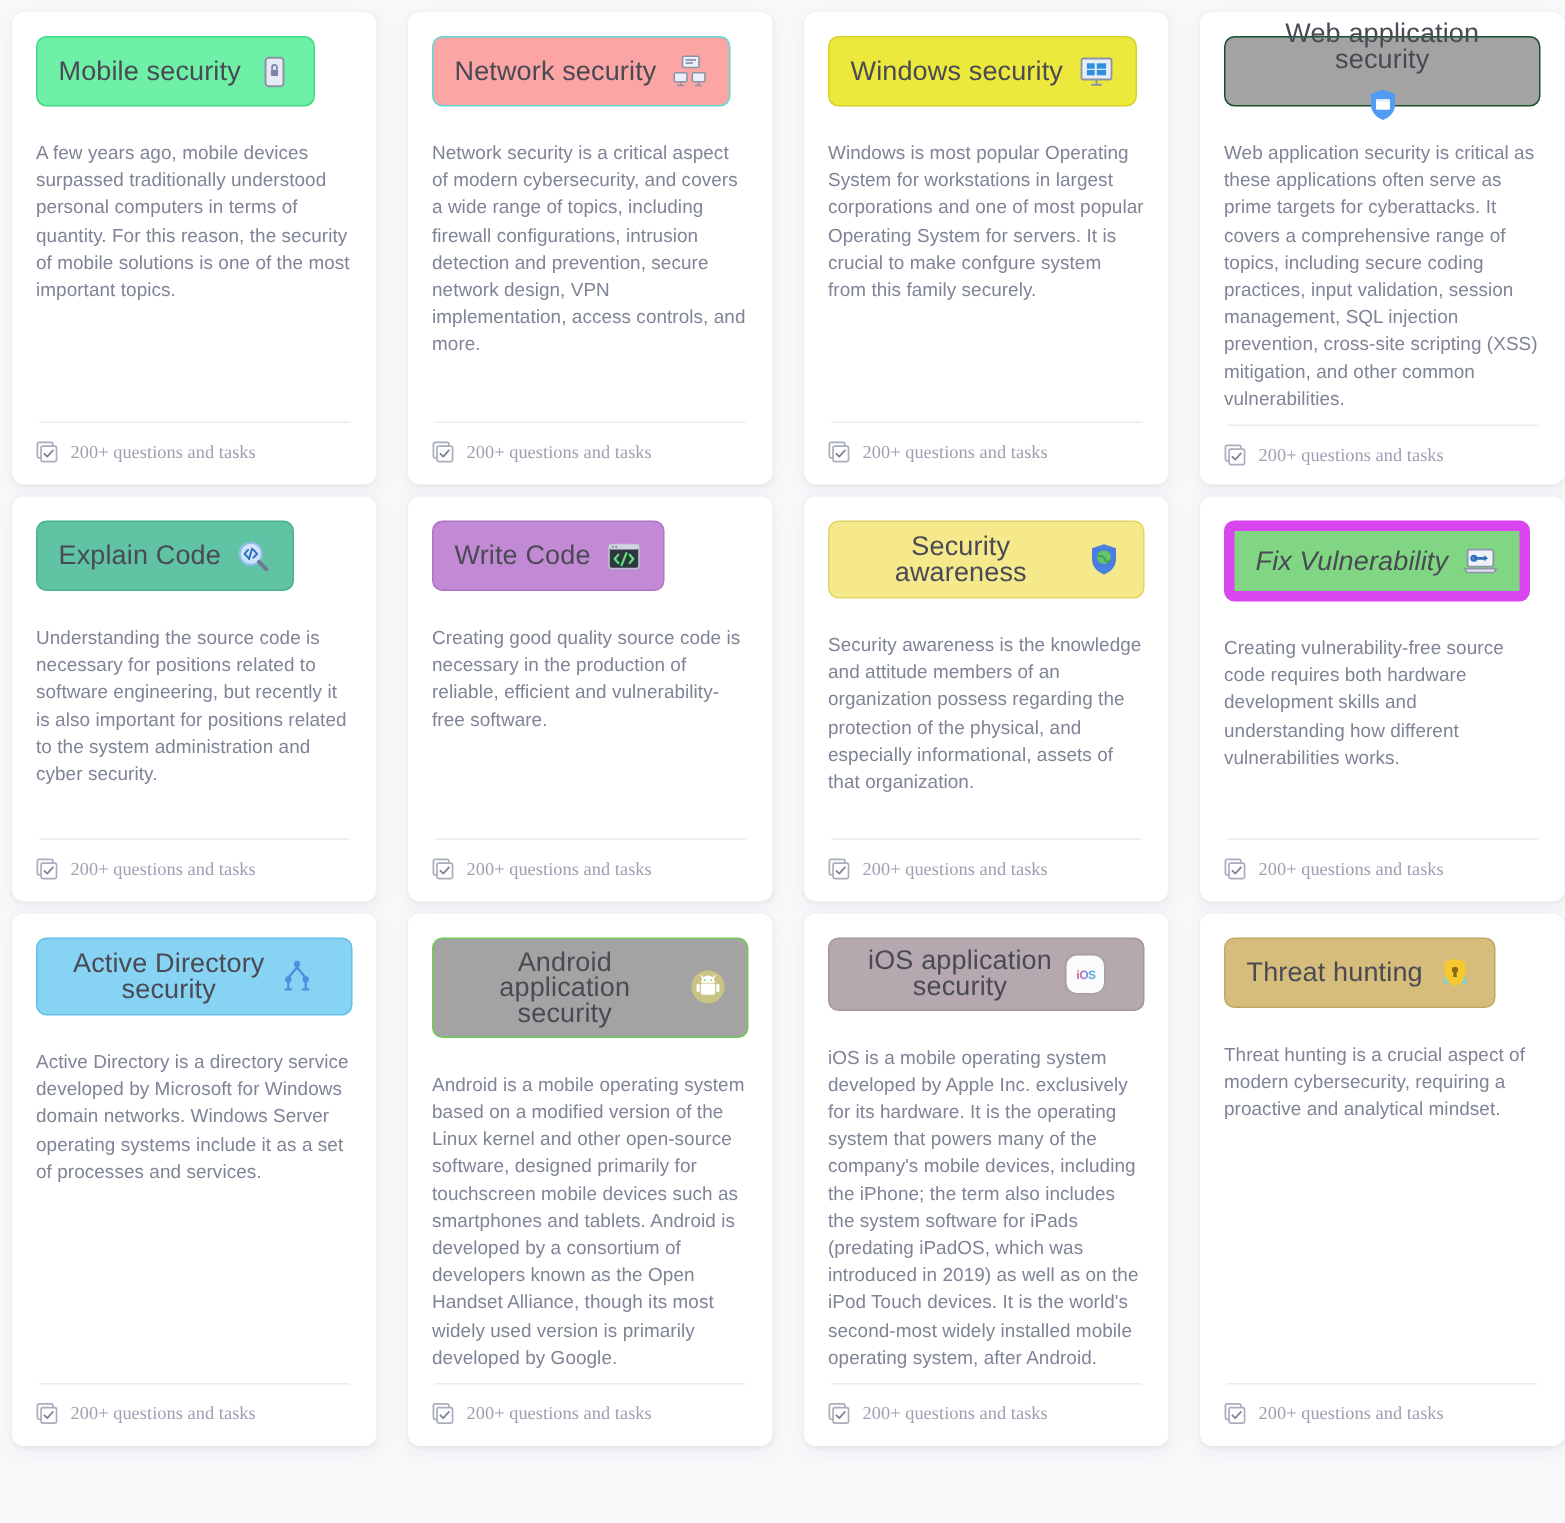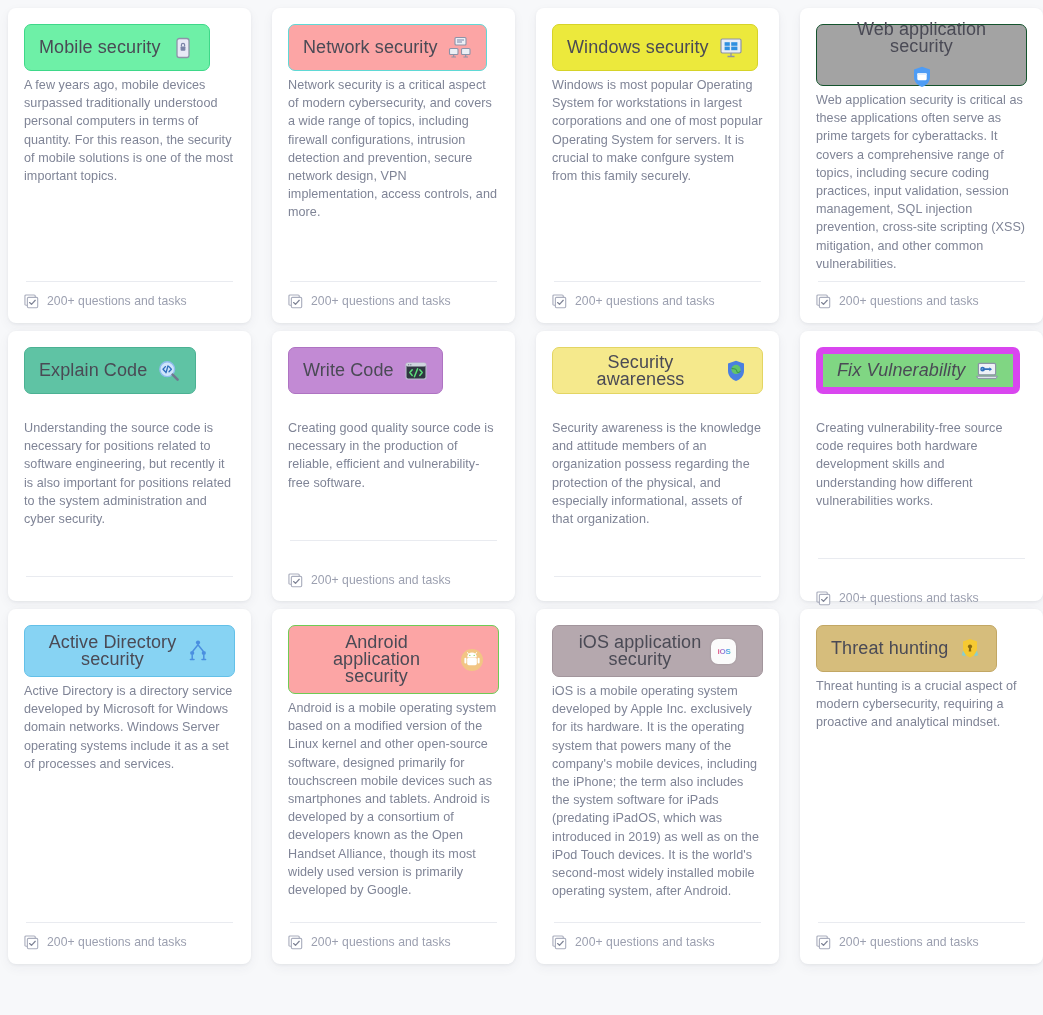--- a/index.html
+++ b/index.html
@@ -25,21 +25,21 @@
   .card {
     background: #ffffff;
     border-radius: 8px;
     box-shadow: 0 1px 3px rgba(60,64,80,0.07), 0 4px 12px rgba(60,64,80,0.05);
     padding: 16px 16px 14px 16px;
     display: flex;
     flex-direction: column;
   }
   
   .r1 .card { height: 315px; }
-  .r2 .card { height: 270px; gap: 20px; }
+  .r2 .card { height: 270px; }
   .r3 .card { height: 355px; }
 
   .badge {
     display: inline-flex;
     align-items: center;
     justify-content: center;
     gap: 10px;
     min-height: 47px;
     padding: 8px 14px;
     border-radius: 7px;
@@ -53,35 +53,36 @@
     text-align: center;
     letter-spacing: 0.1px;
     white-space: pre-line;
   }
   .badge .emoji {
     font-size: 19px;
     line-height: 1;
     flex: 0 0 auto;
   }
   .desc {
-    margin-top: 5px;
+    margin-top: 22px;
     font-size: 12.6px;
     line-height: 18.2px;
     color: #7f8496;
     letter-spacing: 0.05px;
   }
   .spacer { flex: 1 1 auto; min-height: 8px; }
   .divider {
     border-top: 1px solid #e9ebf0;
     margin: 0 2px 12px 2px;
   }
   .footer {
     display: flex;
-    align-items: flex-start;
+    align-items: flex-end;
     gap: 8px;
+    font-family: Liberation Serif, serif;
   }
   .footer-icon { width: 15px; height: 15px; display: block; flex: 0 0 auto; }
   .footer-text {
     font-size: 12.2px;
     color: #9ca0b0;
     letter-spacing: 0.05px;
   }
   
   .ico { width: 24px; height: 24px; display: block; flex: 0 0 auto; }
   .ios-tile {
@@ -352,21 +353,21 @@
               <rect x="3.6" y="3.6" width="11" height="11" rx="1.2" fill="#fff" stroke="#a9adbd" stroke-width="1.2"></rect>
               <path d="M6 9.1l2 2 4-4.4" fill="none" stroke="#7f8496" stroke-width="1.3" stroke-linecap="round" stroke-linejoin="round"></path>
             </svg>
         </span>
         <span class="footer-text">200+ questions and tasks</span>
       </div>
     </div>
 
     
     <div class="card">
-      <div class="badge" style="background:#fca5a5;border:1px solid #6fcb55;width:100%;">
+      <div class="badge" style="background:#a3a3a3;border:1px solid #6fcb55;width:100%;">
         <span class="badge-label">Android application
 security</span>
         <span class="emoji">
           <svg class="ico" viewBox="0 0 24 24">
               <circle cx="12" cy="12" r="11" fill="#eae06a" opacity="0.55"></circle>
               <rect x="7.2" y="9.6" width="9.6" height="7.6" rx="1.6" fill="#fff"></rect>
               <path d="M7.2 9.2a4.8 4.8 0 0 1 9.6 0z" fill="#fff"></path>
               <rect x="4.4" y="9.8" width="2" height="5.6" rx="1" fill="#fff"></rect>
               <rect x="17.6" y="9.8" width="2" height="5.6" rx="1" fill="#fff"></rect>
               <path d="M8.6 6.2L7.6 4.6M15.4 6.2l1-1.6" stroke="#fff" stroke-width="1" stroke-linecap="round"></path>

